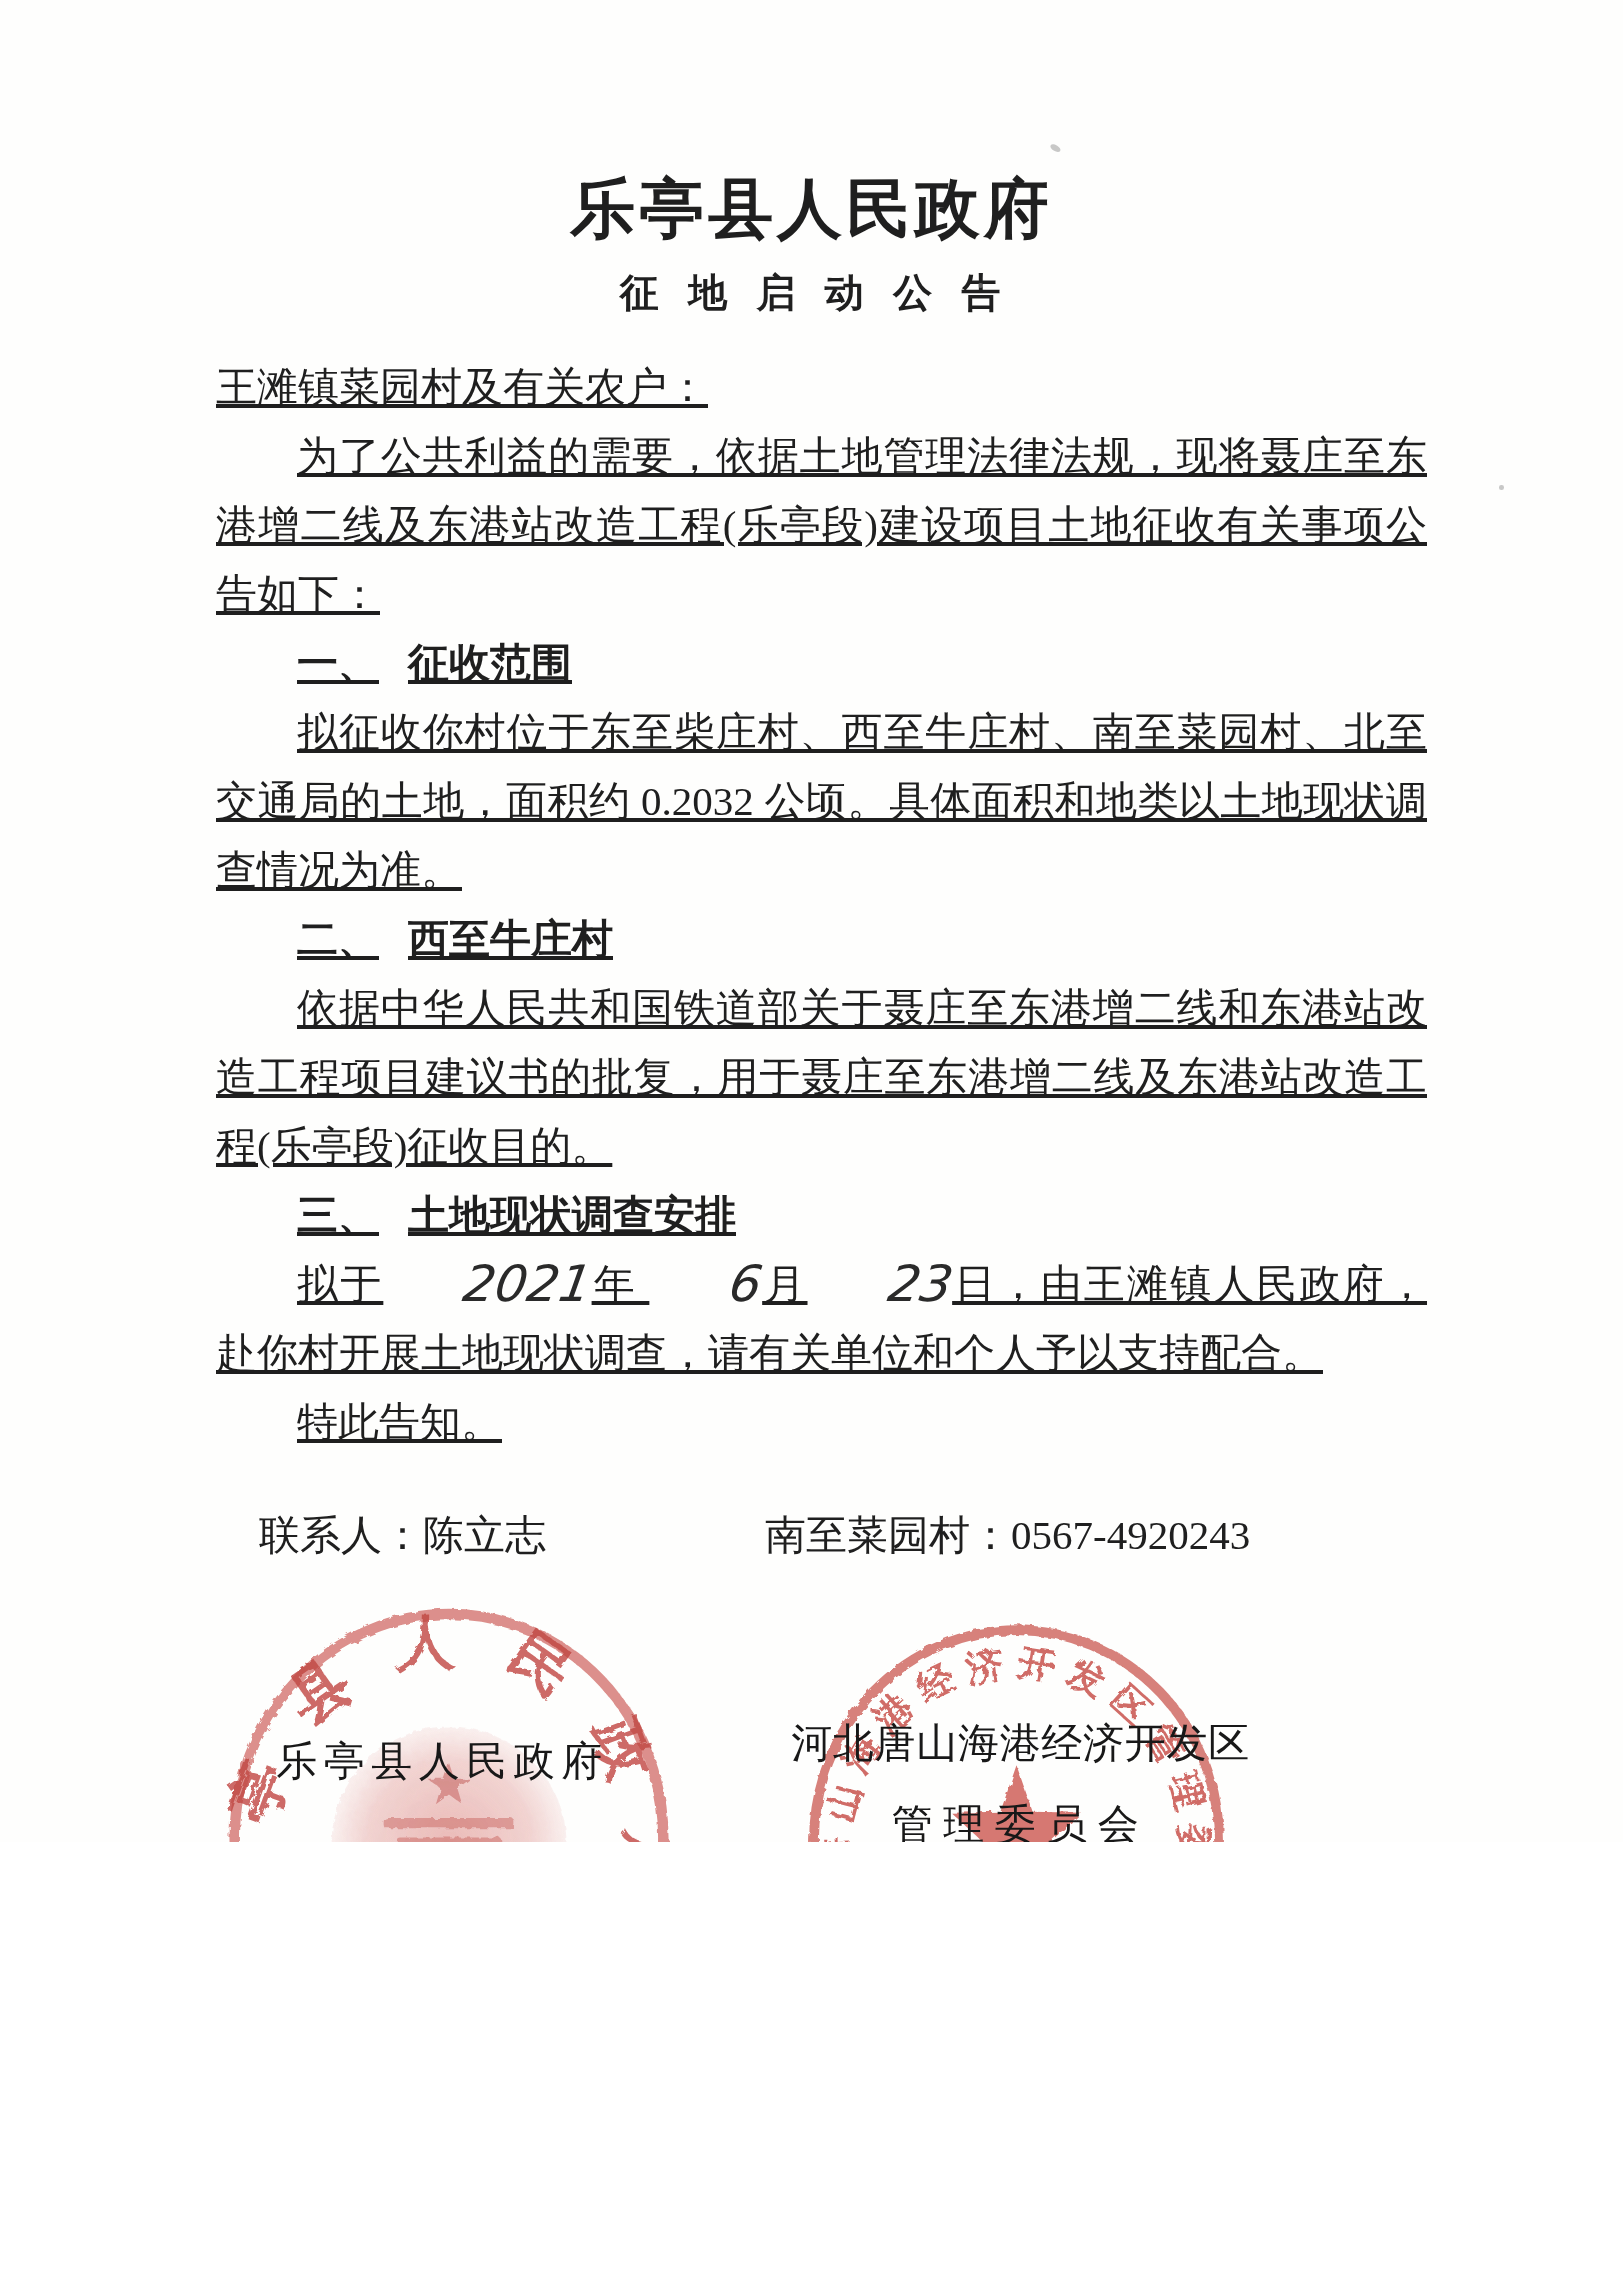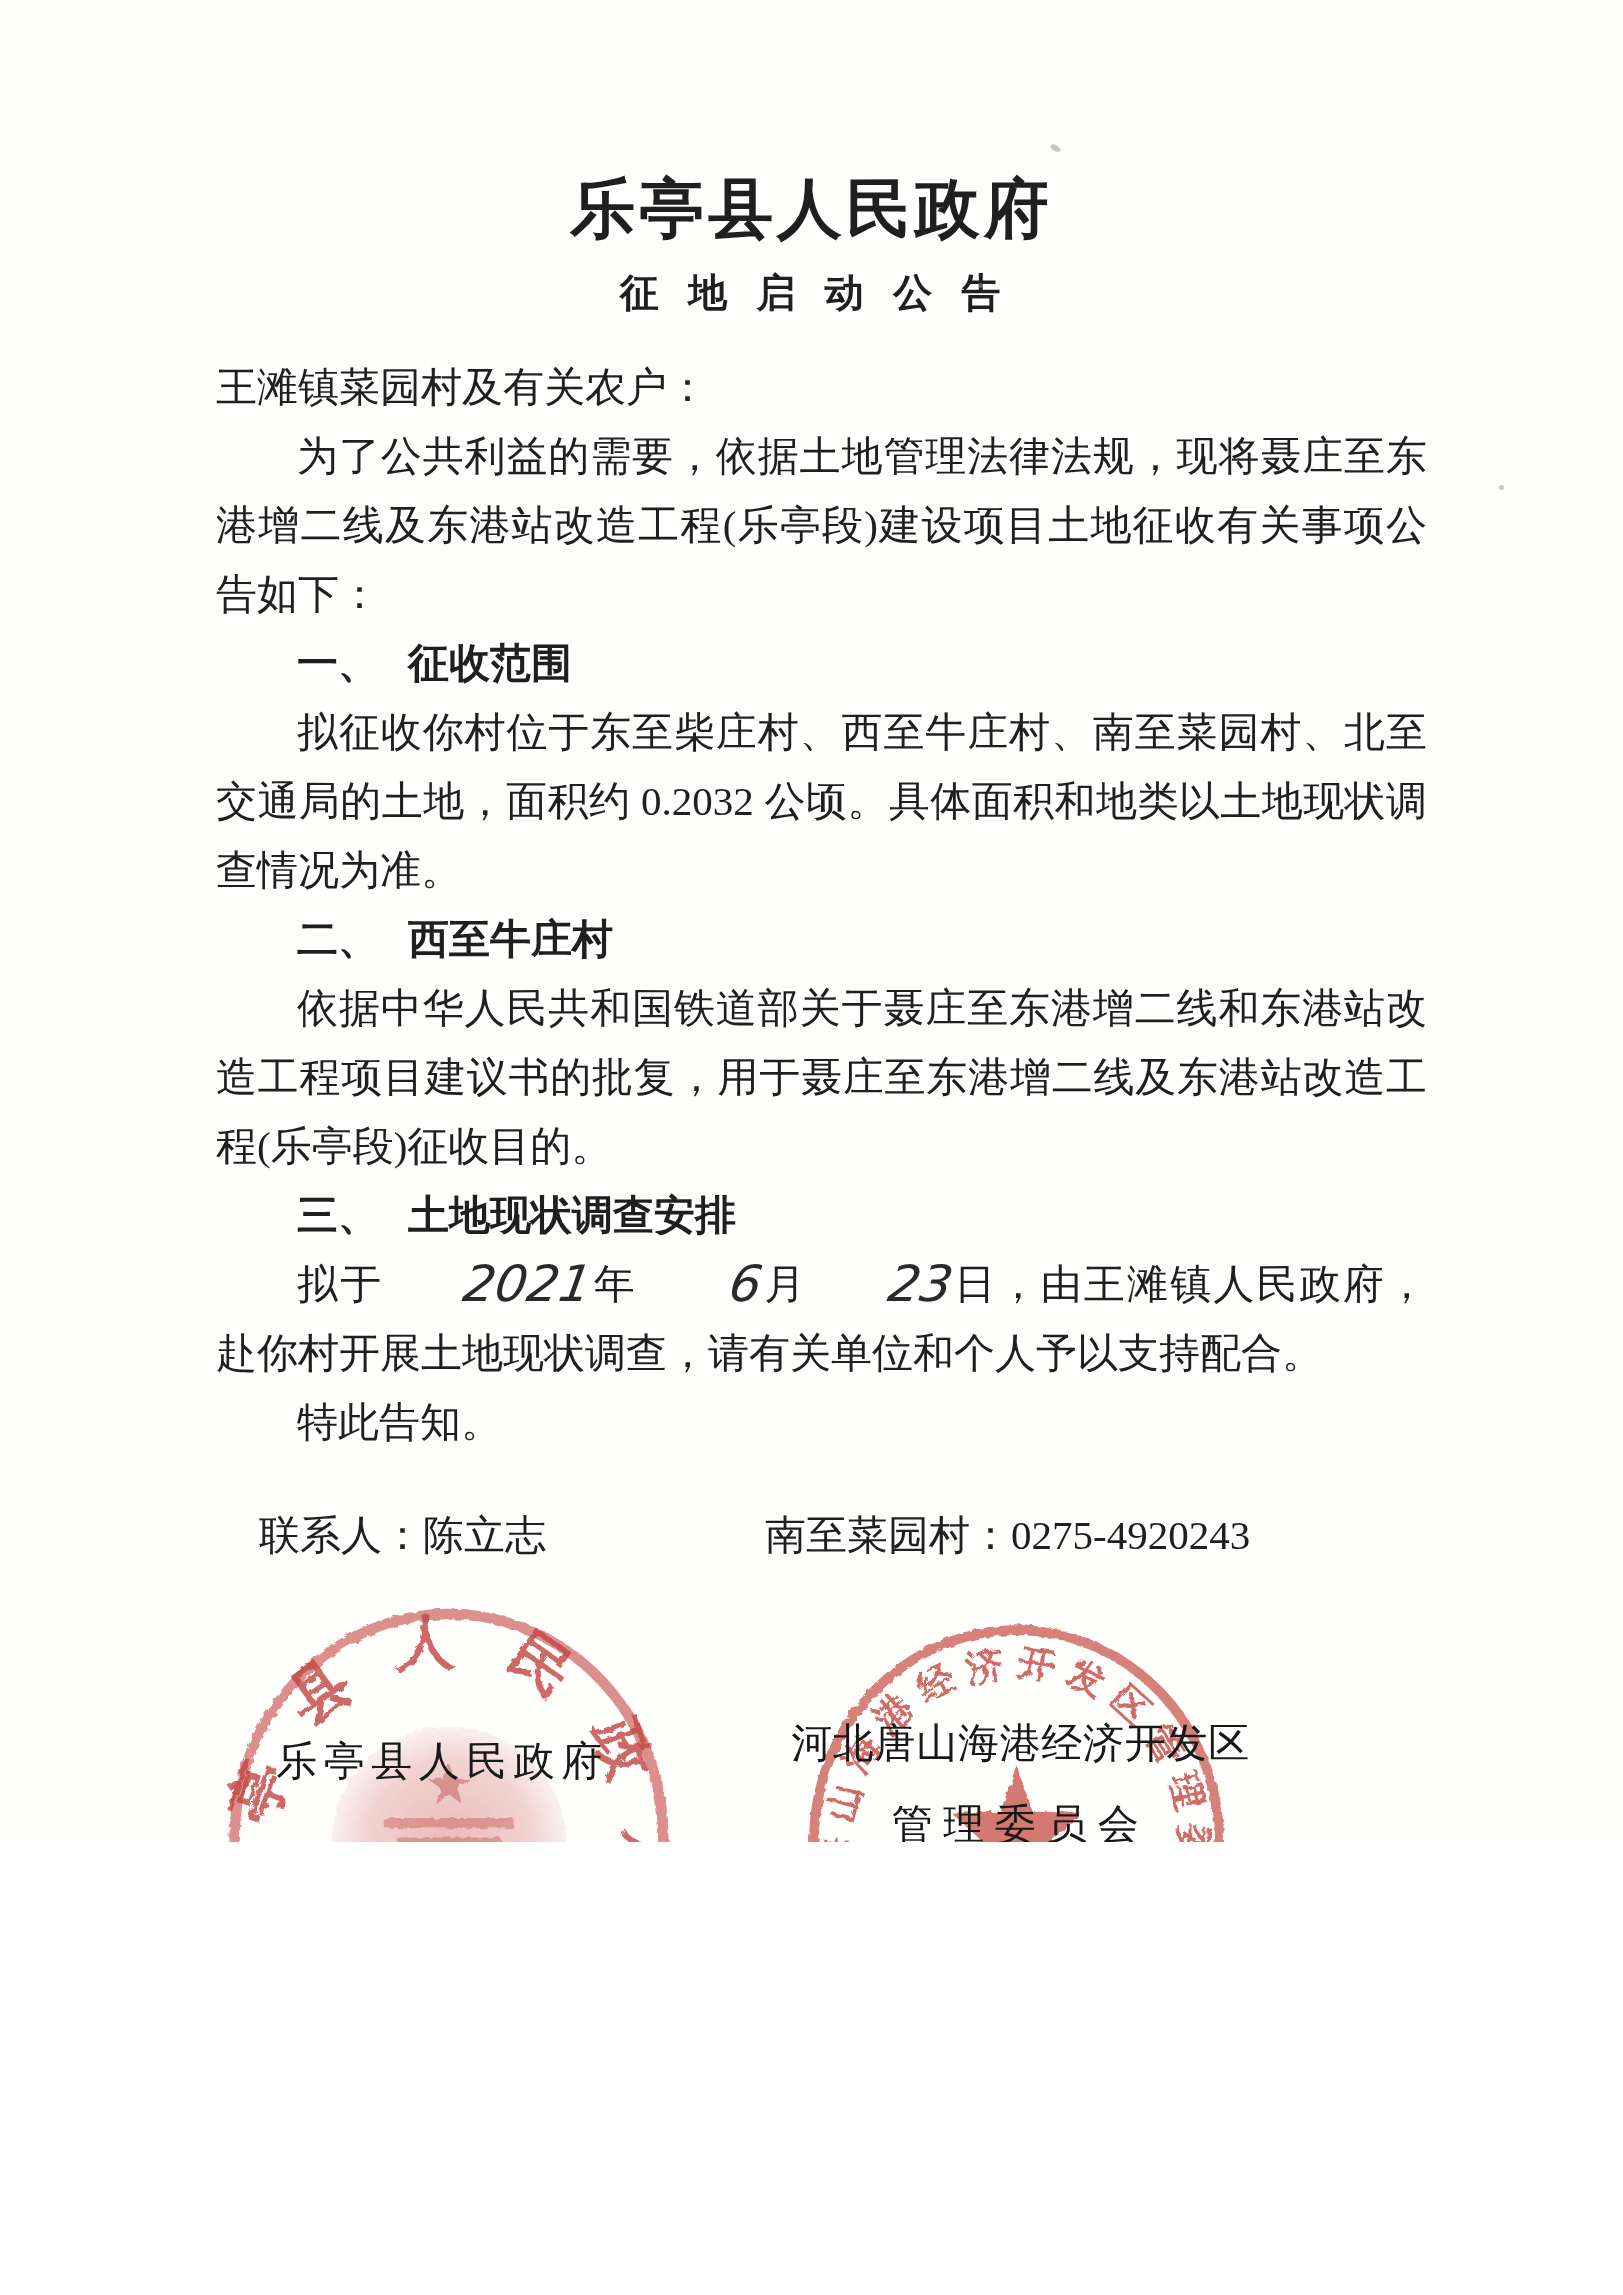--- a/index.html
+++ b/index.html
@@ -18,21 +18,21 @@
     letter-spacing:3.9px; margin:0;
   }
   .title-line2 {
     position:absolute; top:266px; left:0; width:100%;
     text-align:center; font-size:39px; font-weight:bold;
     letter-spacing:2.6px; word-spacing:14.4px; margin:0;
   }
   
   .body-area {
     position:absolute; left:216px; top:353px; width:1211px;
-    font-size:41px; line-height:69px; text-align:justify;
+    font-size:41px; line-height:69px; text-align:justify;text-decoration:underline;
   }
   .body-area p { margin:0; }
   .salutation { margin-bottom:26px; text-align:left; }
   .indent { text-indent:81px; }
   .heading {
     text-indent:81px;
     font-family:"Liberation Sans", sans-serif;
     font-weight:bold;
   }
   .heading .heading-title { margin-left:29px; }
@@ -96,21 +96,21 @@
     <p class="heading"><span>二、</span><span class="heading-title">西至牛庄村</span></p>
     <p class="indent">依据中华人民共和国铁道部关于聂庄至东港增二线和东港站改造工程项目建议书的批复，用于聂庄至东港增二线及东港站改造工程(乐亭段)征收目的。</p>
 
     <p class="heading"><span>三、</span><span class="heading-title">土地现状调查安排</span></p>
     <p class="indent"><span>拟于</span><span class="hand">2021</span><span>年 </span><span class="hand">6</span><span>月</span><span class="hand">23</span><span>日，由王滩镇人民政府，赴你村开展土地现状调查，请有关单位和个人予以支持配合。</span></p>
 
     <p class="closing">特此告知。</p>
 
     <div class="contact-row">
       <span class="contact-person"><span>联系人：</span><span>陈立志</span></span>
-      <span class="contact-phone"><span>南至菜园村：</span><span>0275-4920243</span></span>
+      <span class="contact-phone"><span>南至菜园村：</span><span>0567-4920243</span></span>
     </div>
   </div>
 
   <svg class="seal seal-left" viewBox="0 0 712 724">
     <defs>
       <radialGradient id="embGrad" cx="50%" cy="50%" r="50%">
         <stop offset="0%" stop-color="rgba(210,105,100,0.50)"></stop>
         <stop offset="70%" stop-color="rgba(210,105,100,0.32)"></stop>
         <stop offset="100%" stop-color="rgba(210,105,100,0.10)"></stop>
       </radialGradient>

